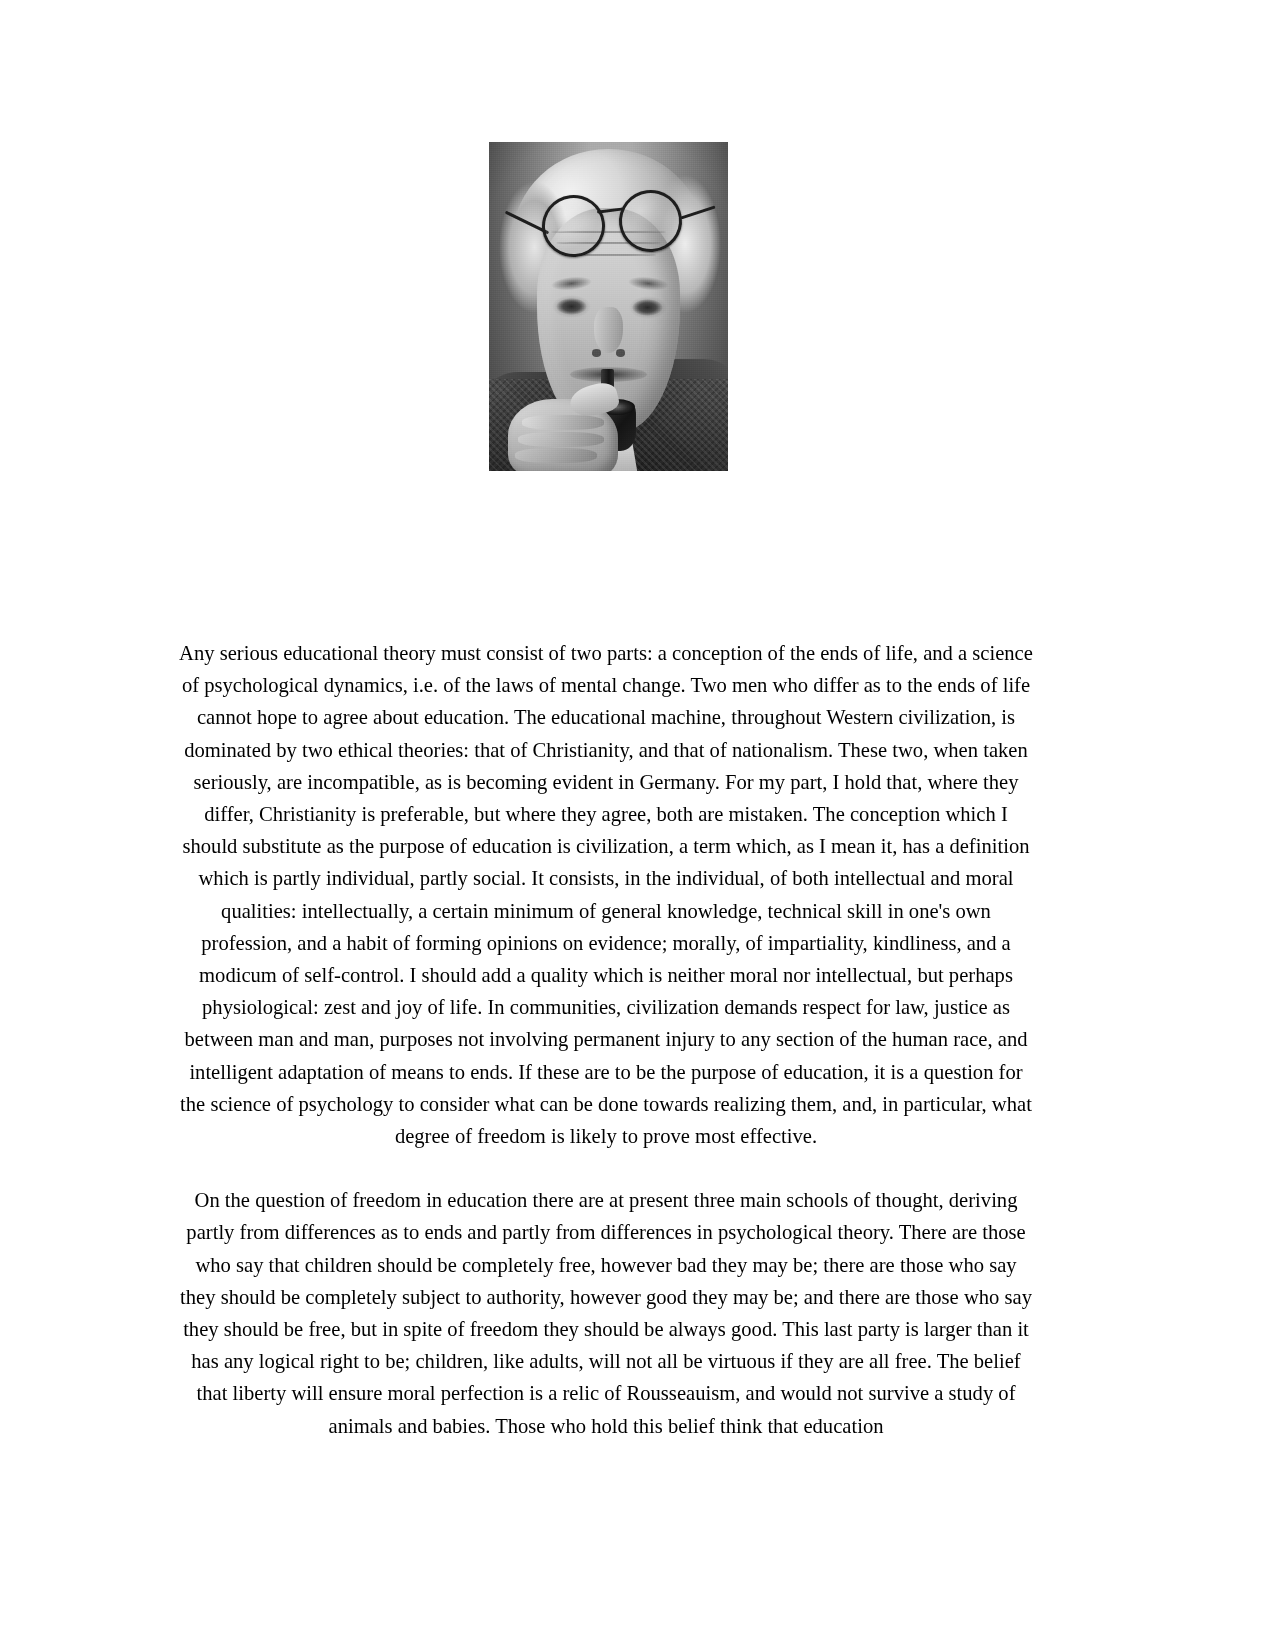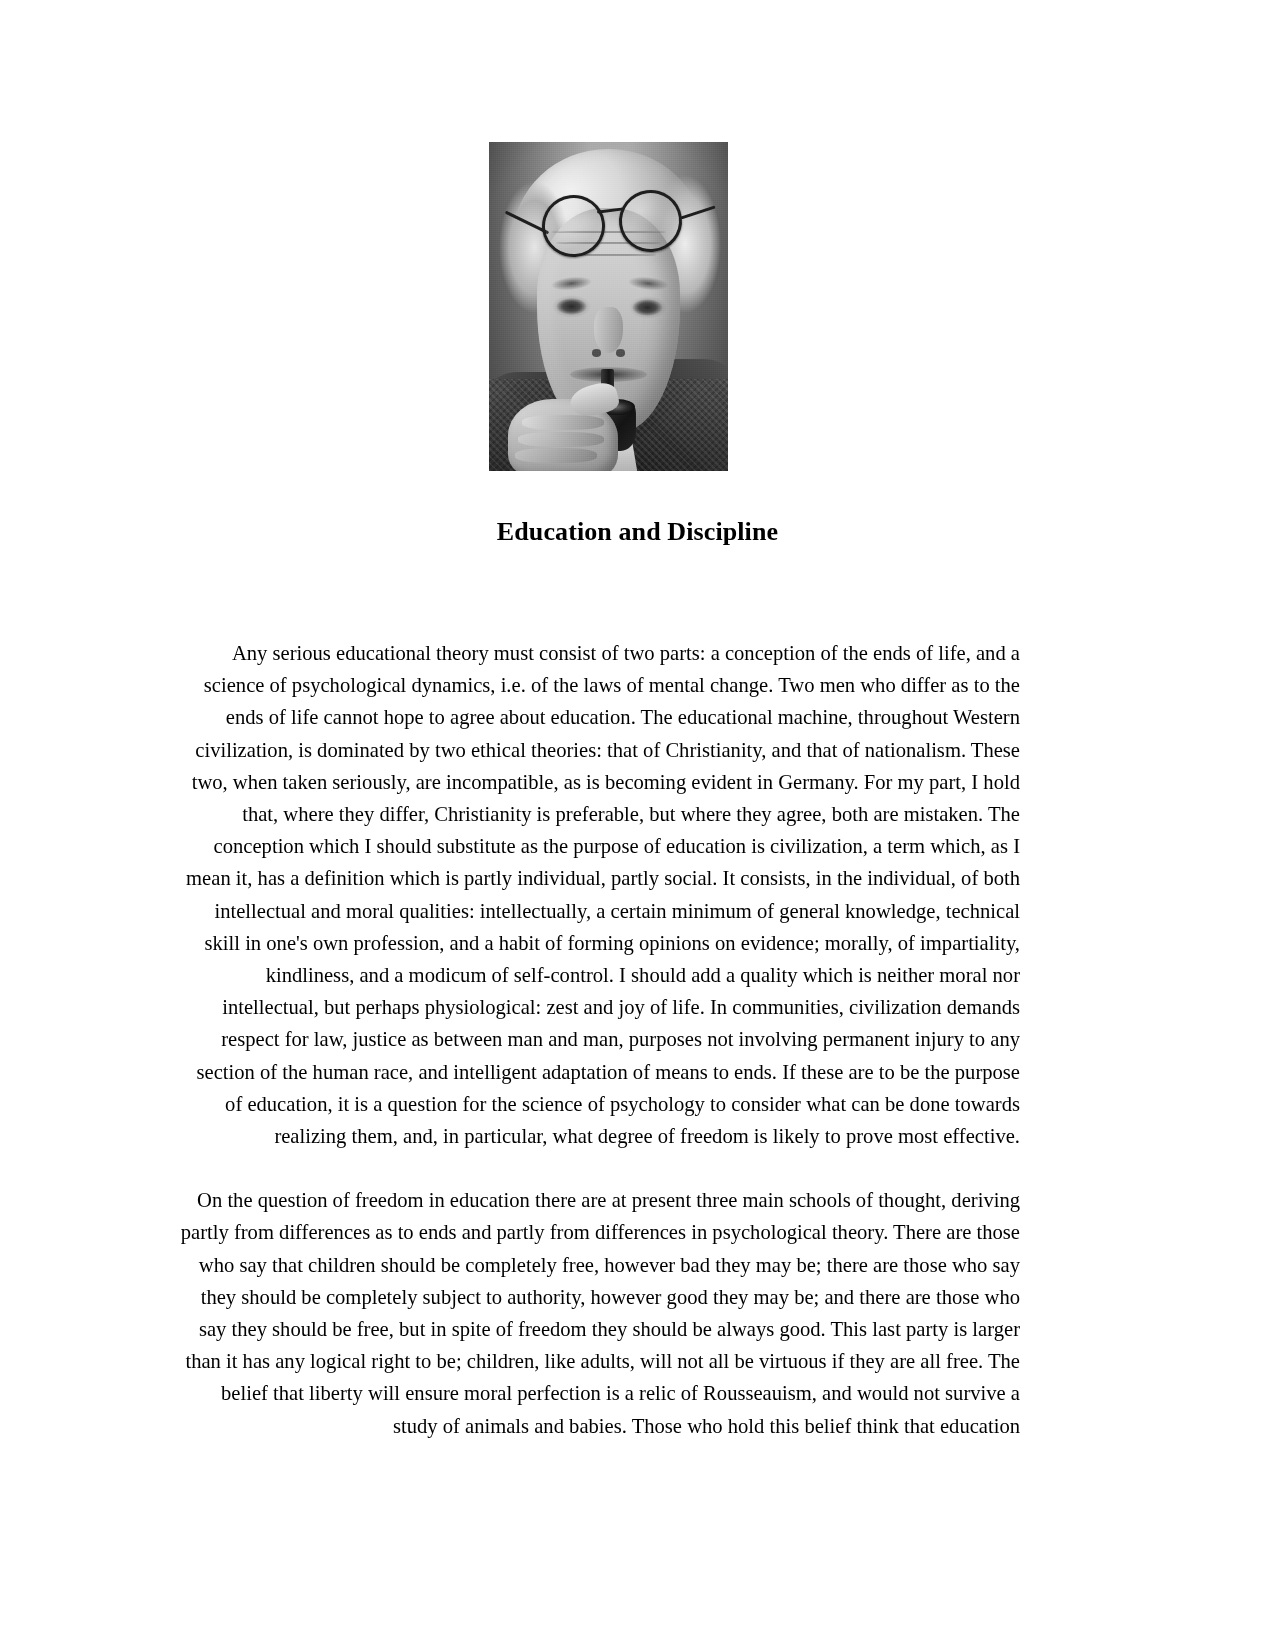--- a/index.html
+++ b/index.html
@@ -300,22 +300,22 @@
   
   .body-block {
     position: absolute;
     left: 176px;
     top: 637px;
     width: 860px;
   }
   .para {
     font-size: 20.6px;
     line-height: 32.2px;
-    margin: 0 16px 32px 0;
-    text-align: right;
+    margin: 0 0 32px 0;
+    text-align: center;
     white-space: pre-wrap;
     hyphens: none;
   }
   .para:last-child { margin-bottom: 0; }
 </style>
 </head>
 <body>
 
 <div class="page">
 
@@ -370,21 +370,20 @@
         <div class="ph-finger ph-f2"></div>
         <div class="ph-finger ph-f3"></div>
 
         <div class="ph-grain"></div>
         <div class="ph-vignette"></div>
       </div>
     </div>
   </div>
 
   <div class="title-block">
-    <h1 class="doc-title">Education and Discipline</h1>
   </div>
 
   <div class="body-block">
     <p class="para">Any serious educational theory must consist of two parts: a conception of the ends of life, and a science of psychological dynamics, i.e. of the laws of mental change. Two men who differ as to the ends of life cannot hope to agree about education. The educational machine, throughout Western civilization, is dominated by two ethical theories: that of Christianity, and that of nationalism. These two, when taken seriously, are incompatible, as is becoming evident in Germany. For my part, I hold that, where they differ, Christianity is preferable, but where they agree, both are mistaken. The conception which I should substitute as the purpose of education is civilization, a term which, as I mean it, has a definition which is partly individual, partly social. It consists, in the individual, of both intellectual and moral qualities: intellectually, a certain minimum of general knowledge, technical skill in one's own profession, and a habit of forming opinions on evidence; morally, of impartiality, kindliness, and a modicum of self-control. I should add a quality which is neither moral nor intellectual, but perhaps physiological: zest and joy of life. In communities, civilization demands respect for law, justice as between man and man, purposes not involving permanent injury to any section of the human race, and intelligent adaptation of means to ends. If these are to be the purpose of education, it is a question for the science of psychology to consider what can be done towards realizing them, and, in particular, what degree of freedom is likely to prove most effective.</p>
     <p class="para">On the question of freedom in education there are at present three main schools of thought, deriving partly from differences as to ends and partly from differences in psychological theory. There are those who say that children should be completely free, however bad they may be; there are those who say they should be completely subject to authority, however good they may be; and there are those who say they should be free, but in spite of freedom they should be always good. This last party is larger than it has any logical right to be; children, like adults, will not all be virtuous if they are all free. The belief that liberty will ensure moral perfection is a relic of Rousseauism, and would not survive a study of animals and babies. Those who hold this belief think that education</p>
   </div>
 
 </div>
 
 </body></html>

